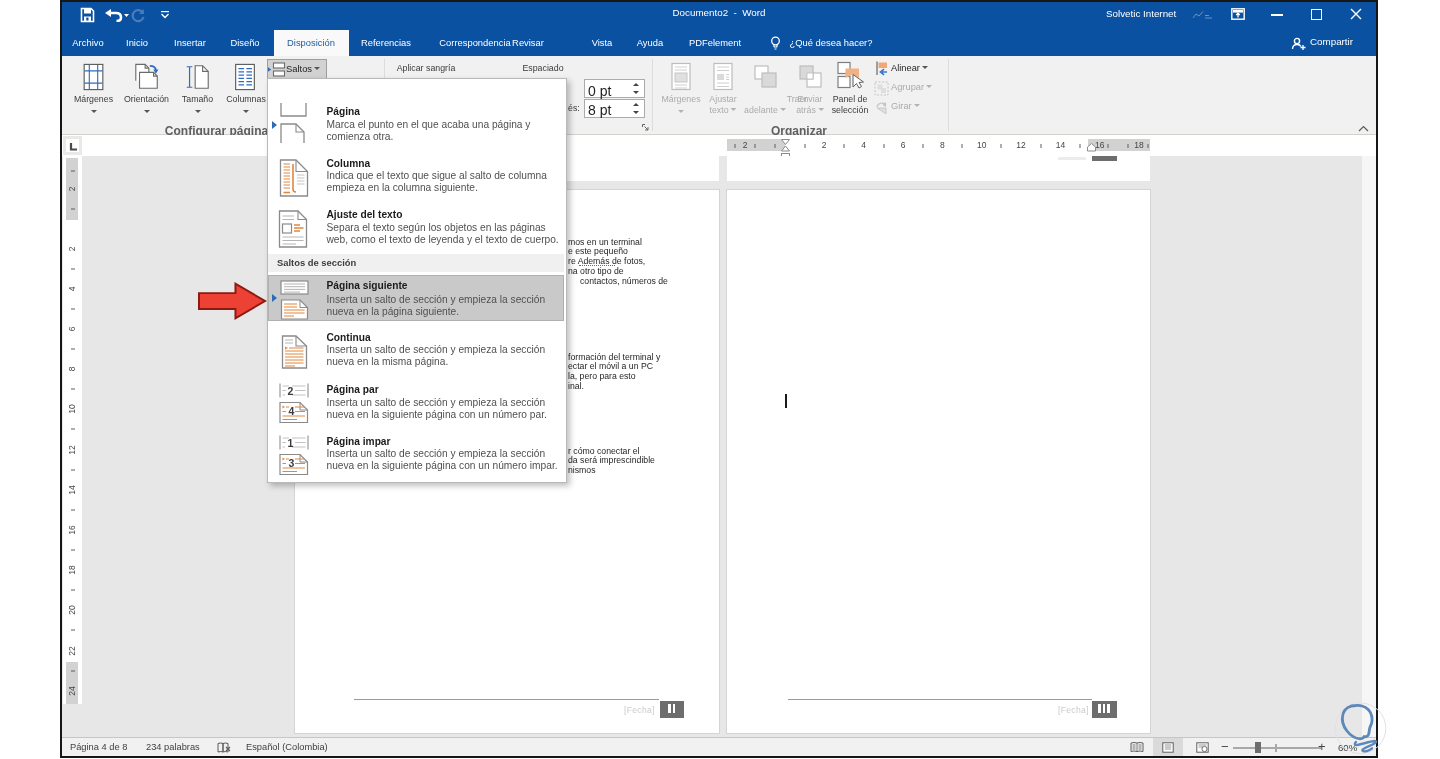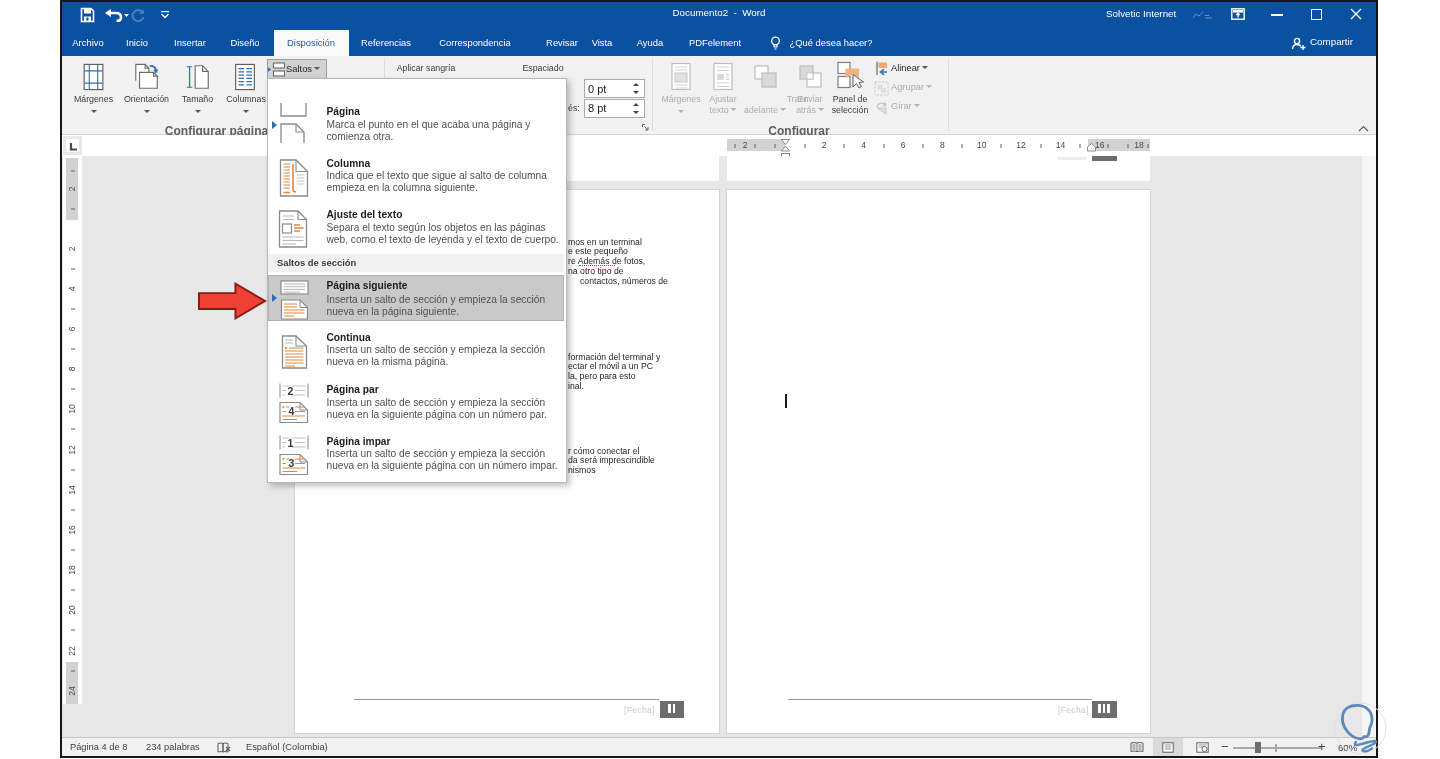--- a/index.html
+++ b/index.html
@@ -30,21 +30,21 @@
   #menu{position:absolute;left:205px;top:76px;width:298px;height:403px;background:#fff;border:1px solid #b9b9b9;box-shadow:3px 3px 6px rgba(0,0,0,0.25);z-index:30;}
   .mhead{position:absolute;left:0;width:296px;height:18px;background:#f0f0f0;color:#3d3d3d;font-size:9.4px;font-weight:bold;line-height:18px;padding-left:9px;box-sizing:border-box;}
   .mtitle{position:absolute;left:58.5px;font-size:10.2px;font-weight:bold;color:#1b1b1b;white-space:nowrap;line-height:11px;}
   .mdesc{position:absolute;left:58.5px;font-size:10.2px;color:#505050;white-space:nowrap;line-height:11.9px;}
   .micon{position:absolute;left:9px;}
   .mmark{position:absolute;left:4px;width:0;height:0;border-top:4px solid transparent;border-bottom:4px solid transparent;border-left:5px solid #2b6cb5;}
   .doctext{position:absolute;font-size:8.7px;color:#1f1f1f;white-space:nowrap;line-height:9.9px;}
   .fecha{position:absolute;font-size:8.6px;color:#cbcbcb;letter-spacing:0.3px;white-space:nowrap;}
   .fbox{position:absolute;background:#6d6d6d;}
   .spin{position:absolute;width:61px;height:19px;background:#fff;border:1px solid #ababab;box-sizing:border-box;}
-  .spintx{position:absolute;left:4px;top:3px;font-size:11px;color:#1f1f1f;}
+  .spintx{position:absolute;left:4px;top:3px;font-size:14px;color:#1f1f1f;}
   .uarr{position:absolute;width:0;height:0;border-left:3px solid transparent;border-right:3px solid transparent;border-bottom:3.5px solid #444;}
   .dnarr{position:absolute;width:0;height:0;border-left:3px solid transparent;border-right:3px solid transparent;border-top:3.5px solid #444;}
 </style>
 </head>
 <body>
 <div id="page">
   <div id="win">
     <div id="bluehead"></div>
     <svg class="abs" style="left:18px;top:5px;" width="15" height="16" viewBox="0 0 15 16">
       <path d="M1.5 1.5 H11 L13.5 4 V14.5 H1.5 Z" fill="none" stroke="#fff" stroke-width="1.6"></path>
@@ -87,21 +87,21 @@
     </svg>
     <div class="abs" style="left:1248px;top:34px;color:#fff;font-size:9.8px;">Compartir</div>
     <div class="abs" style="left:212px;top:28px;width:75px;height:27px;background:#f9f9f9;"></div>
     <div class="tabtx" style="left:26px;">Archivo</div>
     <div class="tabtx" style="left:75px;">Inicio</div>
     <div class="tabtx" style="left:128px;">Insertar</div>
     <div class="tabtx" style="left:183px;">Diseño</div>
     <div class="tabtx" style="left:249px;color:#1e5c9e;">Disposición</div>
     <div class="tabtx" style="left:324px;">Referencias</div>
     <div class="tabtx" style="left:413px;">Correspondencia</div>
-    <div class="tabtx" style="left:500px;">Revisar</div>
+    <div class="tabtx" style="left:466px;">Revisar</div>
     <div class="tabtx" style="left:540px;">Vista</div>
     <div class="tabtx" style="left:588px;">Ayuda</div>
     <div class="tabtx" style="left:653px;">PDFelement</div>
     <svg class="abs" style="left:707px;top:34px;" width="13" height="15" viewBox="0 0 13 15">
       <circle cx="6.5" cy="5" r="3.8" fill="none" stroke="#fff" stroke-width="1.3"></circle>
       <path d="M5 8.5 L5 11 M8 8.5 L8 11 M4.8 11 L8.2 11 M5.5 13 L7.5 13" stroke="#fff" stroke-width="1.2"></path>
     </svg>
     <div class="tabtx" style="left:769px;">¿Qué desea hacer?</div>
     <div id="ribbon"></div>
     <svg class="abs" style="left:19px;top:61px;" width="25" height="28" viewBox="0 0 26 30">
@@ -207,21 +207,21 @@
       <rect x="3.5" y="3.5" width="5" height="5" fill="#dedede"></rect>
       <rect x="7" y="7" width="5" height="5" fill="#dedede"></rect>
     </svg>
     <div class="abs" style="left:829px;top:80px;font-size:9.3px;color:#ababab;">Agrupar<span class="darr darri darrg"></span></div>
     <svg class="abs" style="left:812px;top:98px;" width="15" height="15" viewBox="0 0 15 15">
       <path d="M3 7 A5 4.5 0 0 1 12 5" fill="none" stroke="#c4c4c4" stroke-width="1.2"></path>
       <path d="M12 2 V7 L8.5 5 Z" fill="#c4c4c4"></path>
       <path d="M3 8 L12 8 L12 14 Z" fill="#dedede" stroke="#c4c4c4" stroke-width="0.8"></path>
     </svg>
     <div class="abs" style="left:829px;top:99px;font-size:9.3px;color:#ababab;">Girar<span class="darr darri darrg"></span></div>
-    <div class="grpname" style="left:737px;top:121.5px;">Configurar</div>
+    <div class="grpname" style="left:737px;top:121.5px;">Organizar</div>
     <div class="sep" style="left:886px;top:57px;height:72px;"></div>
     <svg class="abs" style="left:1296px;top:123px;" width="11" height="7" viewBox="0 0 11 7">
       <path d="M1 6 L5.5 1.5 L10 6" fill="none" stroke="#5a5a5a" stroke-width="1.2"></path>
     </svg>
     <div id="whiteband"></div>
     <div class="abs" style="left:665px;top:137px;width:423px;height:12px;background:#fff;">
       <div class="rgseg" style="left:0;top:0;width:58px;height:12px;"></div>
       <div class="rgseg" style="left:361px;top:0;width:62px;height:12px;"></div>
     </div>
     <div class="rnum" style="left:683px;top:139px;">2</div>

